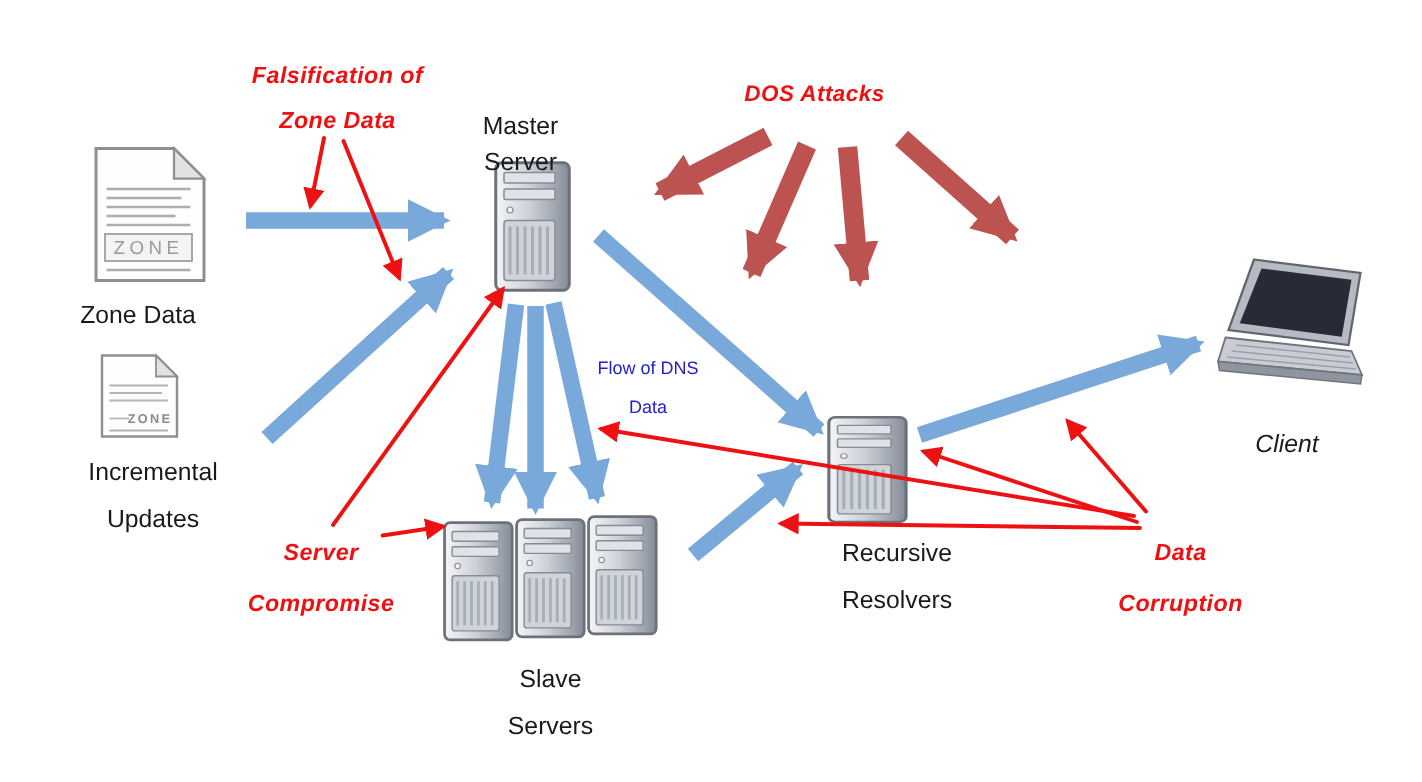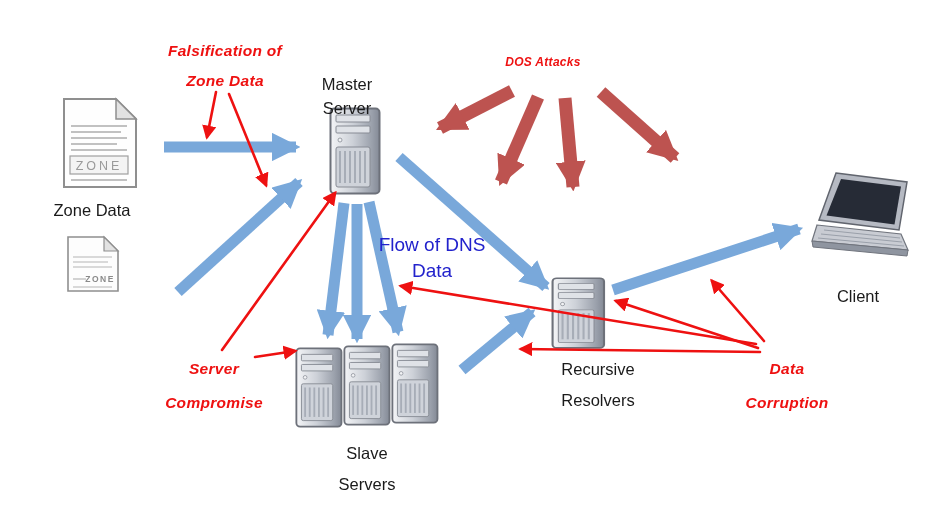--- a/index.html
+++ b/index.html
@@ -6,21 +6,21 @@
   html,body { width:948px; height:521px; background:#ffffff; overflow:hidden; }
   .stage { position:relative; width:948px; height:521px; background:#ffffff;
            font-family:"Liberation Sans", sans-serif; }
   .stage > svg.canvas { position:absolute; left:0; top:0; }
 
   .label { position:absolute; transform:translateX(-50%); text-align:center;
            white-space:pre-line; }
   .label.black { color:var(--label-text,#1a1a1a); font-size:16.5px; line-height:31px; }
   .label.red   { color:var(--attack-text,#e11); font-size:15.5px; line-height:31px;
                  font-style:italic; font-weight:bold; letter-spacing:0.3px; }
-  .label.blue  { color:var(--flow-text,#22c); font-size:19px; line-height:26px; }
+  .label.blue  { color:var(--flow-text,#22c); font-size:12px; line-height:26px; }
 
   svg text { font-family:"Liberation Sans", sans-serif; }
 
   .blue-line { stroke:var(--blue-arrow,#79a8da); stroke-width:11; }
   .red-line  { stroke:var(--red-arrow,#e11);    stroke-width:2.6; stroke-linecap:round; }
   .dos-line  { stroke:var(--dos-arrow,#bd5350); stroke-width:13; }
   .m-blue-fill { fill:var(--blue-arrow,#79a8da); }
   .m-red-fill  { fill:var(--red-arrow,#e11); }
   .m-dos-fill  { fill:var(--dos-arrow,#bd5350); }
 </style>
@@ -141,25 +141,27 @@
       <line class="red-line" marker-end="url(#m-red)" x1="758" y1="348" x2="616" y2="301"></line>
       <line class="red-line" marker-end="url(#m-red)" x1="760" y1="352" x2="521" y2="349"></line>
       <line class="red-line" marker-end="url(#m-red)" x1="764" y1="341" x2="712" y2="281"></line>
     </g>
   </svg>
 
   <div class="label red" style="left:225px; top:36px; line-height:30px;">Falsification of
 Zone Data</div>
   <div class="label black" style="left:347px; top:36px; line-height:24px;margin-top:36px;">Master
 Server</div>
-  <div class="label red" style="left:543px; top:47px; font-size:12px;">DOS Attacks</div>
+  <div class="label red" style="left:543px; top:47px; font-size:15px;">DOS Attacks</div>
   <div class="label black" style="left:92px;  top:195px;">Zone Data</div>
+  <div class="label black" style="left:102px; top:300px;">Incremental
+Updates</div>
   <div class="label blue" style="left:432px; top:232px;">Flow of DNS
 Data</div>
-  <div class="label black" style="left:858px; top:281px;">Client</div>
+  <div class="label black" style="left:858px; top:281px;font-style:italic;">Client</div>
   <div class="label black" style="left:367px; top:438px;">Slave
 Servers</div>
   <div class="label black" style="left:598px; top:354px;">Recursive
 Resolvers</div>
   <div class="label red" style="left:214px; top:352px; line-height:34px;">Server
 Compromise</div>
   <div class="label red" style="left:787px; top:352px; line-height:34px;">Data
 Corruption</div>
 
 </div>

